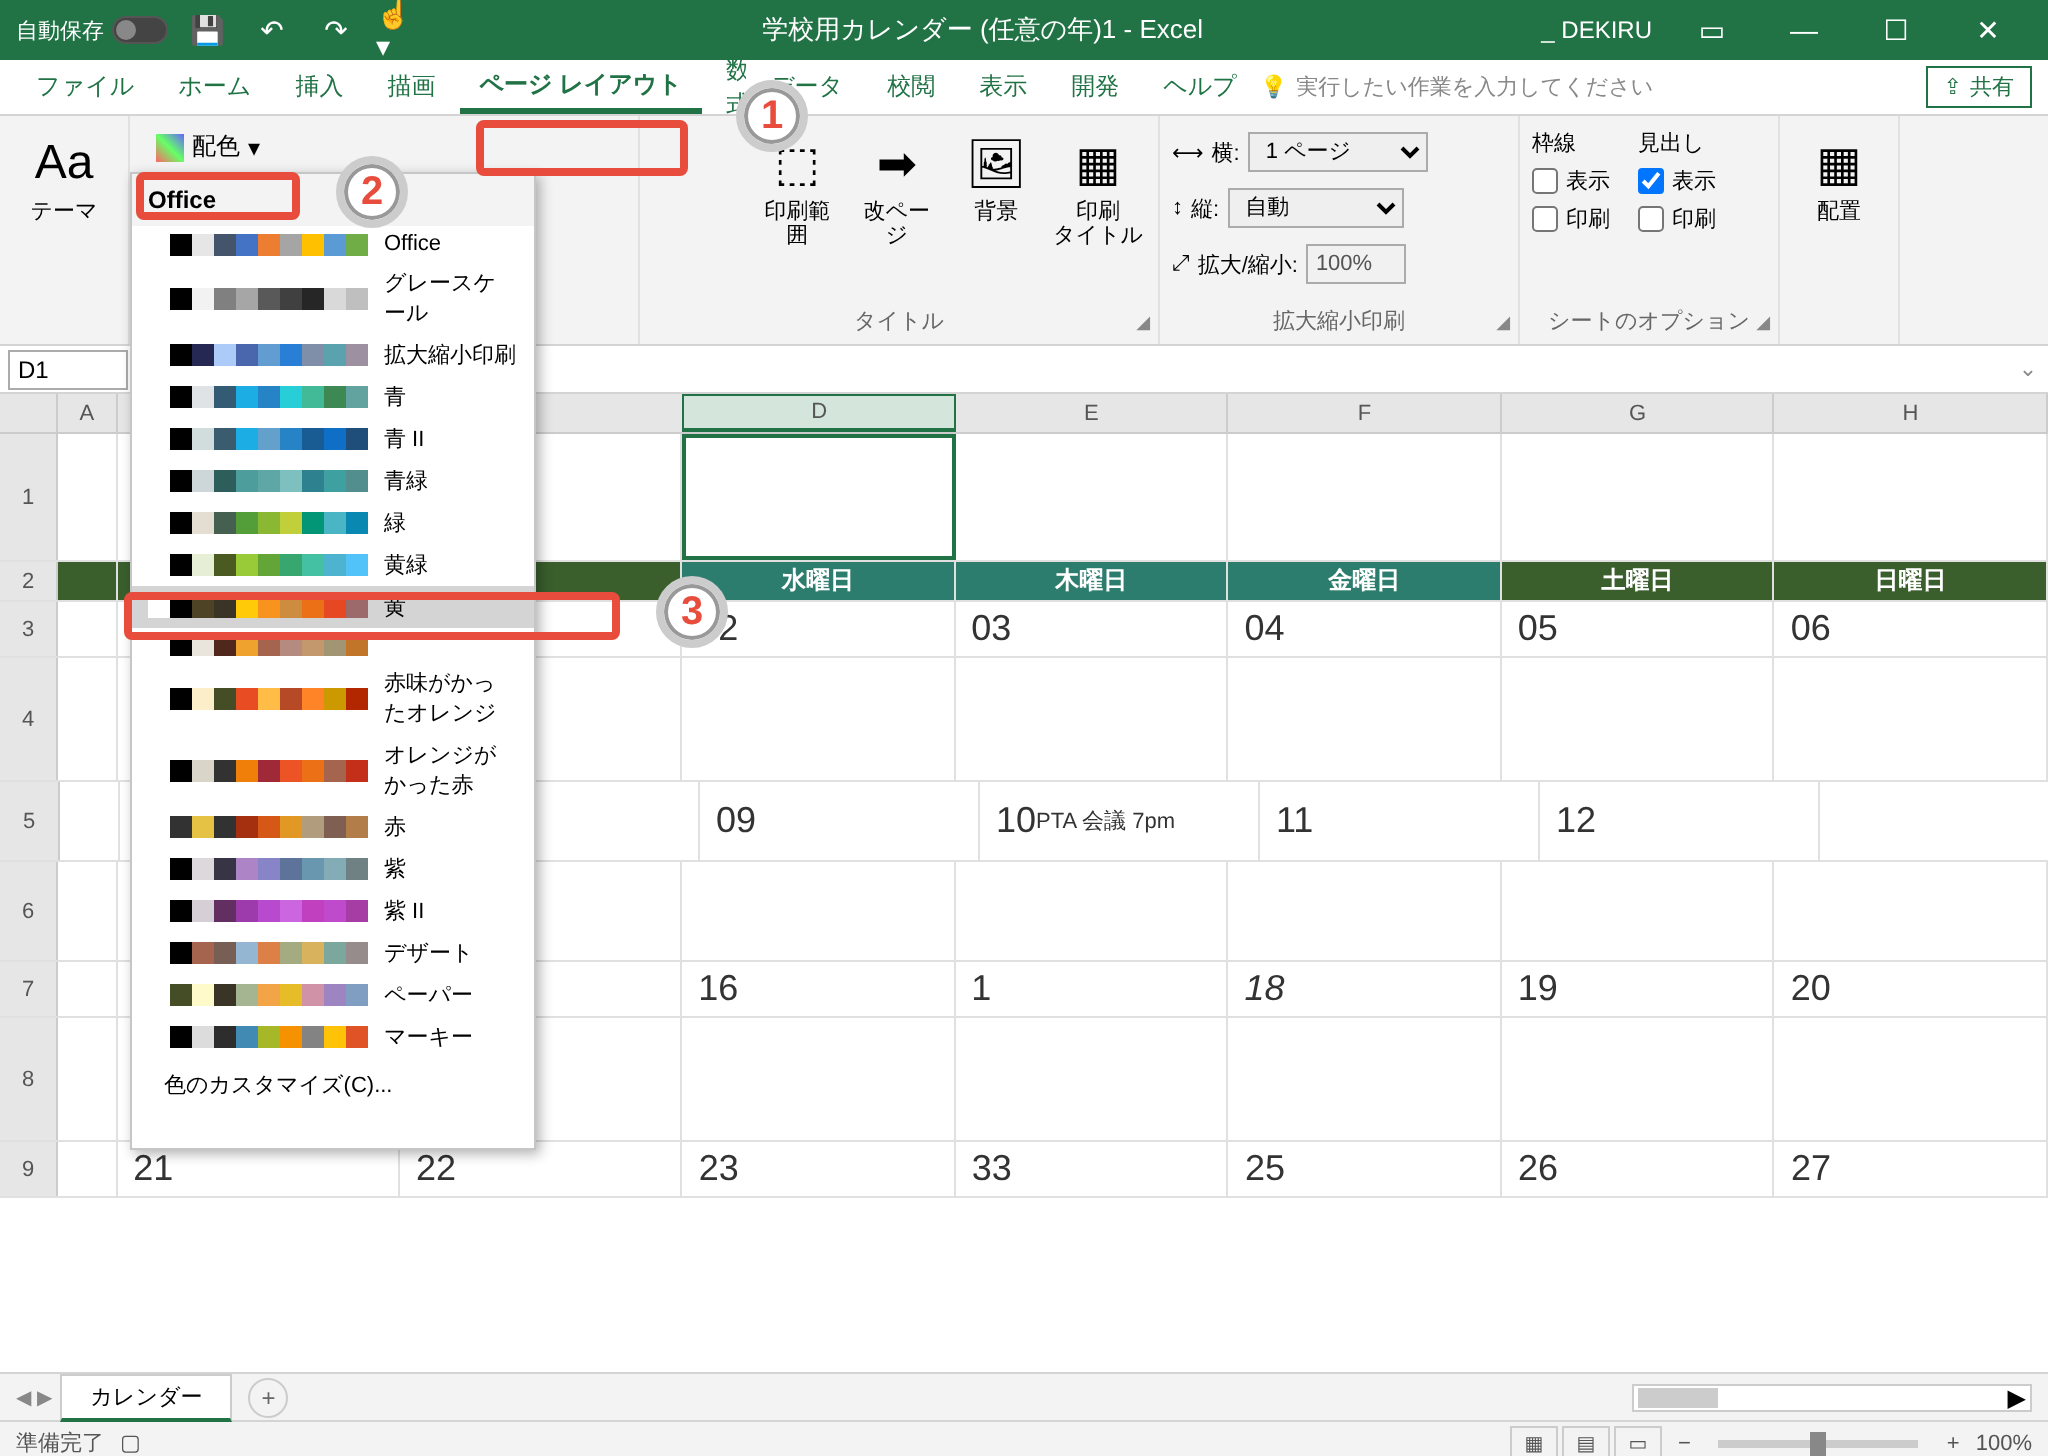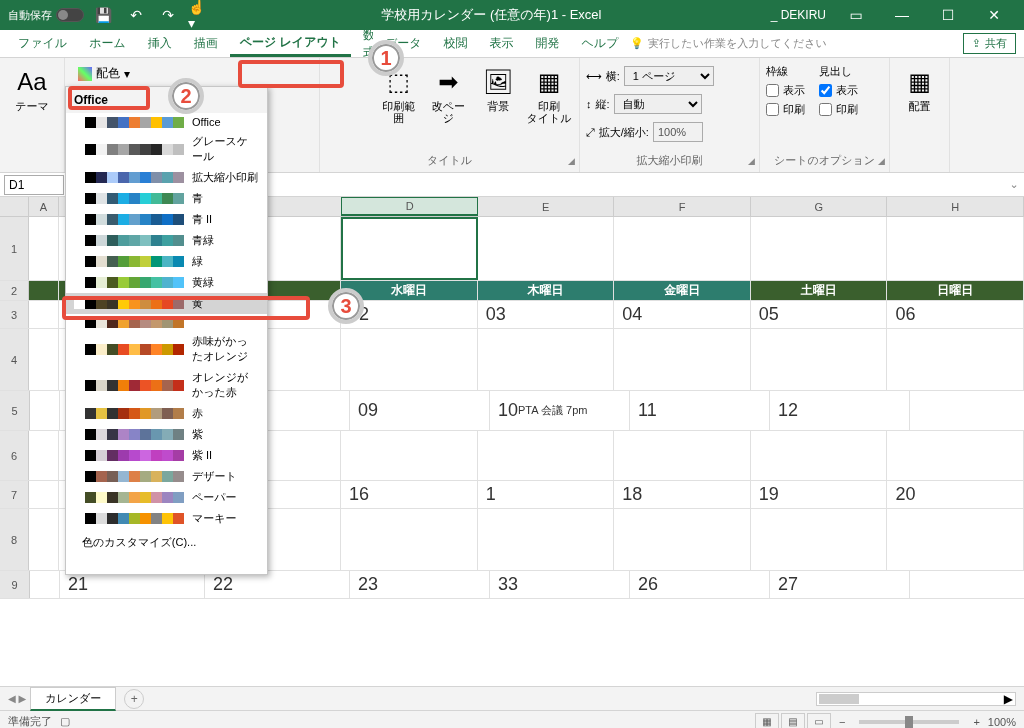--- a/index.html
+++ b/index.html
@@ -566,41 +566,42 @@
         <div class="cell " style="width: 140px;"></div>
         <div class="cell " style="width: 140px;"></div>
         <div class="cell " style="width: 140px;"></div>
       </div>
       <div class="grow" style="height: 28px;">
         <div class="rowhead">7</div>
         <div class="cell " style="width: 30px;"></div>
         <div class="cell " style="width: 290px;"></div>
         <div class="cell bignum" style="width: 140px;">16</div>
         <div class="cell bignum" style="width: 140px;">1</div>
-        <div class="cell bignum" style="width: 140px;">18</div>
+        <div class="cell bignum" style="width: 140px; font-style: italic;">18</div>
         <div class="cell bignum" style="width: 140px;">19</div>
         <div class="cell bignum" style="width: 140px;">20</div>
       </div>
       <div class="grow" style="height: 62px;">
         <div class="rowhead">8</div>
         <div class="cell " style="width: 30px;"></div>
         <div class="cell " style="width: 290px;"></div>
         <div class="cell " style="width: 140px;"></div>
         <div class="cell " style="width: 140px;"></div>
         <div class="cell " style="width: 140px;"></div>
         <div class="cell " style="width: 140px;"></div>
         <div class="cell " style="width: 140px;"></div>
       </div>
       <div class="grow" style="height: 28px;">
         <div class="rowhead">9</div>
         <div class="cell " style="width: 30px;"></div>
         <div class="cell bignum" style="width: 145px;">21</div>
         <div class="cell bignum" style="width: 145px;">22</div>
         <div class="cell bignum" style="width: 140px;">23</div>
         <div class="cell bignum" style="width: 140px;">33</div>
+        <div class="cell bignum" style="width: 140px;">25</div>
         <div class="cell bignum" style="width: 140px;">26</div>
         <div class="cell bignum" style="width: 140px;">27</div>
       </div>
     </div>
 </div>
 
 <div class="sheet-tabs">
  <div class="sheet-nav">◀ ▶</div>
  <div class="sheet-tab active">カレンダー</div>
  <div class="add-sheet">+</div>

